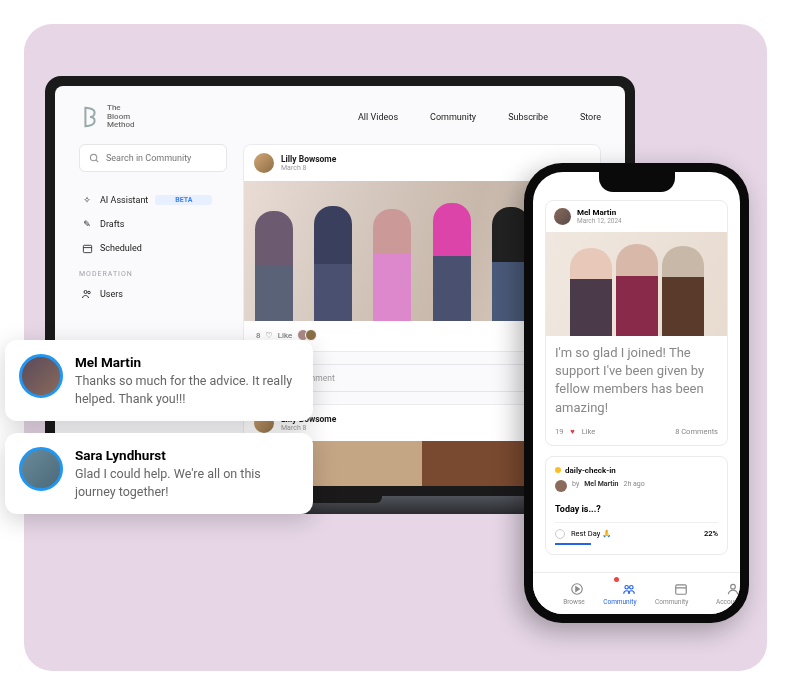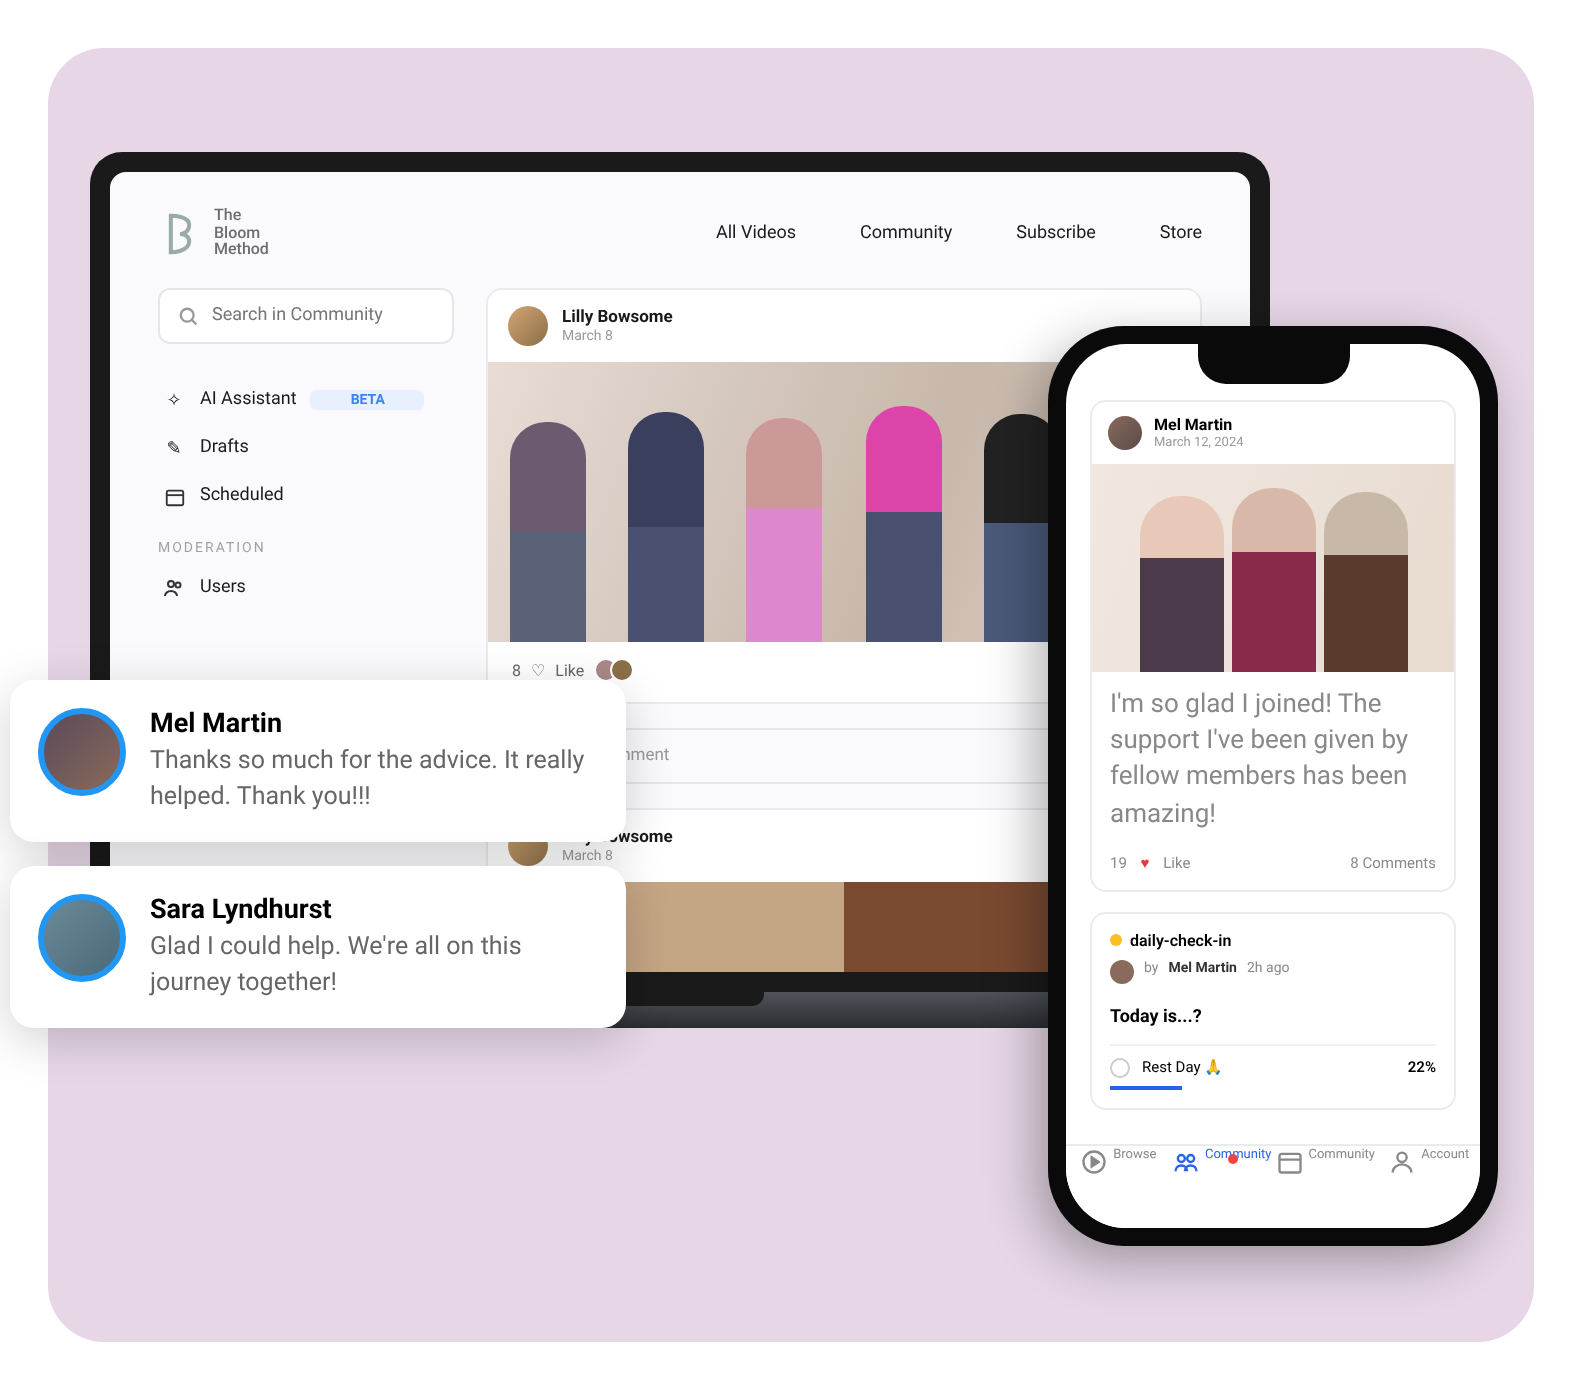--- a/index.html
+++ b/index.html
@@ -89,21 +89,21 @@
     .ch-by{display:flex;align-items:flex-start;gap:5px;font-size:7px;color:#888;margin-bottom:12px}
     .ch-by-av{width:12px;height:12px;border-radius:50%;background:#8a6a5a}
     .ch-q{font-size:9px;font-weight:700;margin-bottom:8px}
     .poll-item{display:flex;align-items:center;justify-content:space-between;padding:6px 0;font-size:7.5px;position:relative;border-top:1px solid #f0f0f0}
     .poll-left{display:flex;align-items:center;gap:6px}
     .poll-radio{width:10px;height:10px;border-radius:50%;border:1.5px solid #ccc}
     .poll-pct{font-weight:600}
     .poll-bar{position:absolute;bottom:0;left:0;height:2px;background:#2563eb}
     
     .tabbar{position:absolute;bottom:0;left:0;right:0;height:42px;border-top:1px solid #eaeaef;display:flex;background:#fff}
-    .tab{flex:1;display:flex;flex-direction:row;align-items:flex-start;justify-content:center;gap:2px;font-size:6.5px;color:#888;position:relative}
+    .tab{flex:1;display:flex;flex-direction:column;align-items:flex-end;justify-content:center;gap:2px;font-size:6.5px;color:#888;position:relative}
     .tab.active{color:#2563eb}
     .tab-icon{width:15px;height:15px;display:flex;align-items:center;justify-content:center;font-size:13px}
     .tab-dot{position:absolute;top:4px;right:18px;width:5px;height:5px;border-radius:50%;background:#ef4444}
   </style>
 </head>
 <body>
 
 <div class="bg-card"></div>
 
 <div class="laptop">

